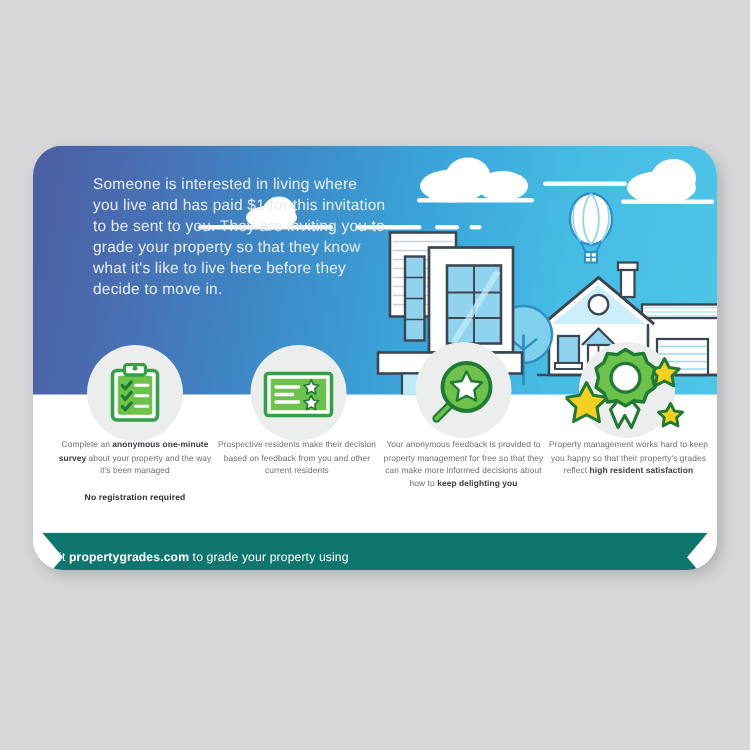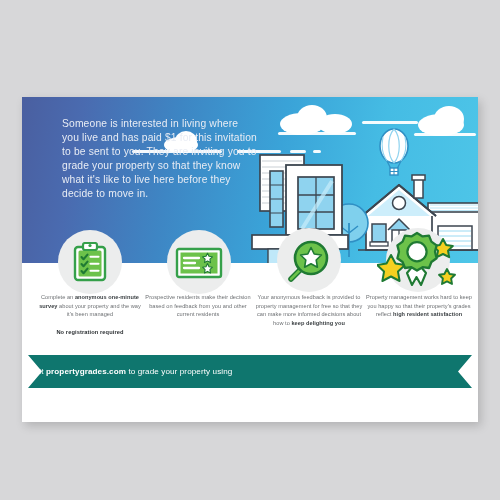--- a/index.html
+++ b/index.html
@@ -5,24 +5,25 @@
   html,body{margin:0;padding:0;}
   body{
     width:500px;height:500px;overflow:hidden;
     background:#d7d7d9;
     font-family:"Liberation Sans",sans-serif;
   }
   .stage{position:relative;width:500px;height:500px;}
 
   
   .card{
-    position:absolute;left:22px;top:97px;width:456px;height:325px;
+    position:absolute;left:22px;top:97px;width:456px;height:283px;
     background:#ffffff;
     box-shadow:3px 4px 9px rgba(0,0,0,.17);
     overflow:hidden;
+    border-radius:20px;
   }
 
   
   .sky{
     position:absolute;left:0;top:0;width:456px;height:166px;
     background:linear-gradient(100deg,#4a5fa0 0%,#4a6bb0 13%,#3e86c4 33%,#3aa3d8 55%,#45bce4 76%,#4ec6e8 100%);
     overflow:hidden;
   }
   .cloud{position:absolute;background:#fff;border-radius:50%;}
   .cl-bar{position:absolute;background:#fff;border-radius:4px;height:3px;opacity:.95;}

